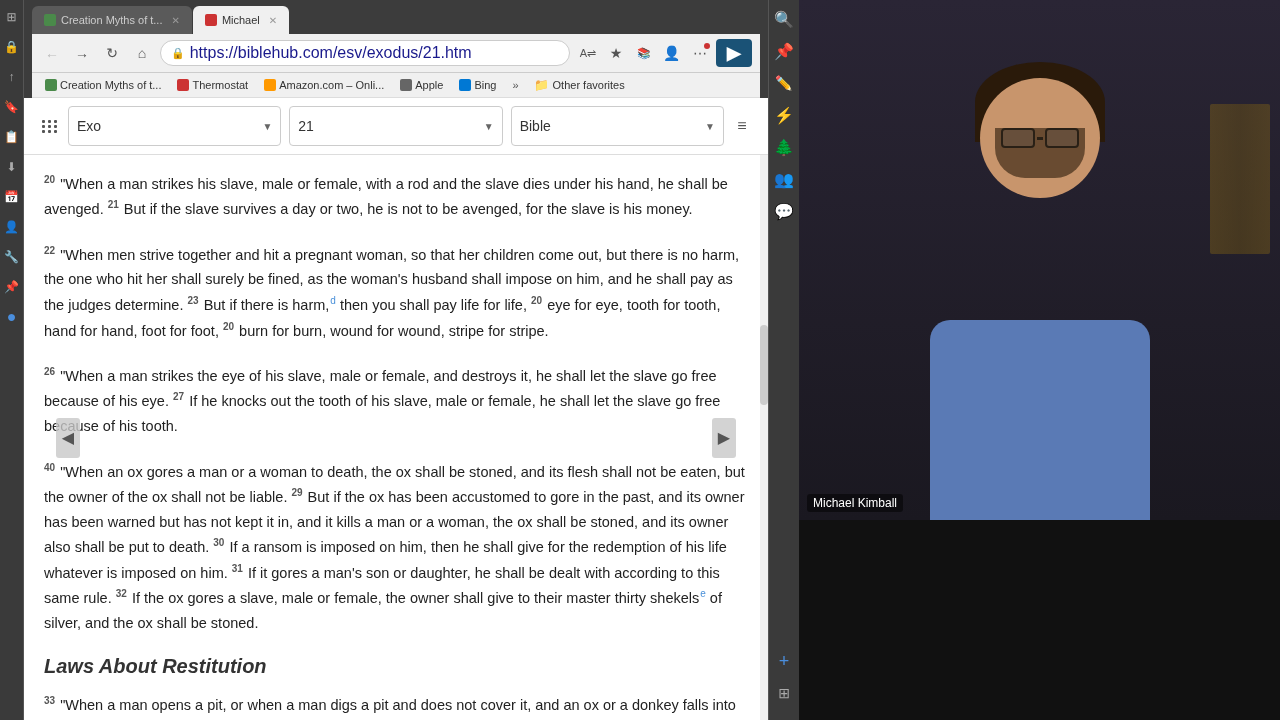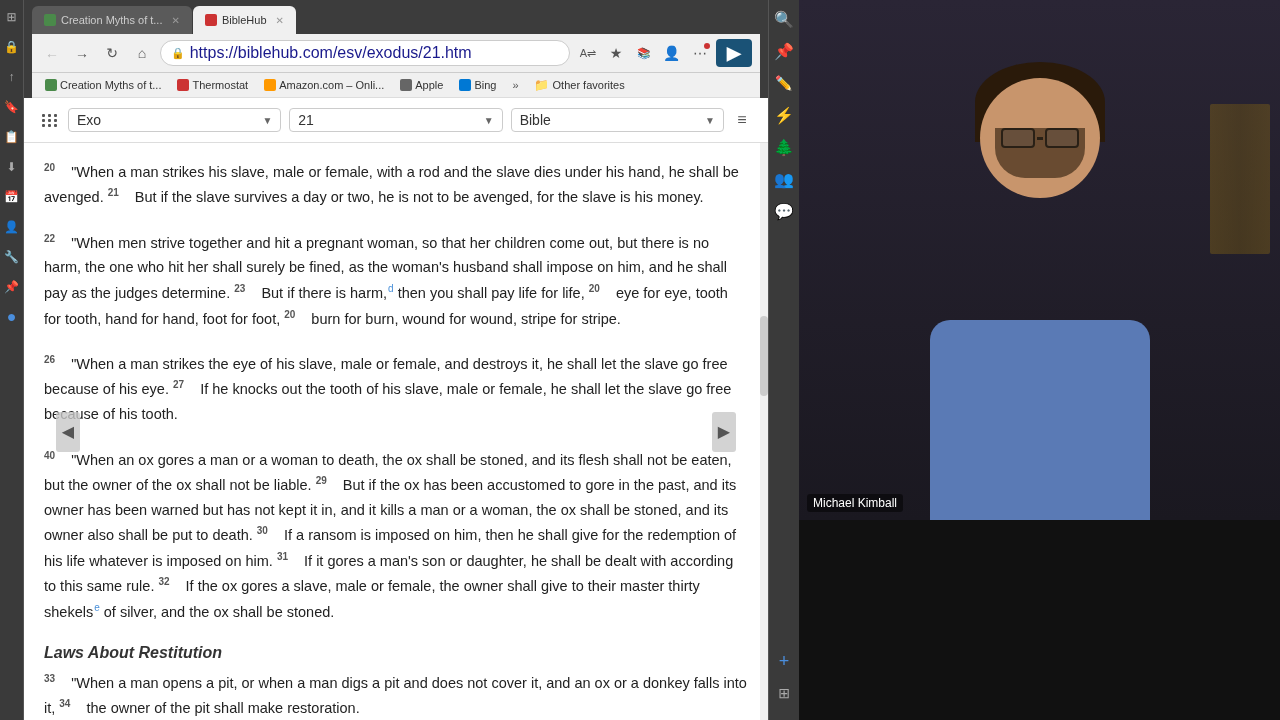--- a/index.html
+++ b/index.html
@@ -193,21 +193,21 @@
       display: flex;
       align-items: center;
       justify-content: center;
       cursor: pointer;
       color: #555;
       font-size: 14px;
     }
 
     .bible-selector {
       flex: 1;
-      height: 24px;
+      height: 40px;
       border: 1px solid #ccc;
       border-radius: 4px;
       padding: 0 8px;
       font-size: 14px;
       display: flex;
       align-items: center;
       justify-content: space-between;
       cursor: pointer;
       background: #fff;
       margin: 0 4px;
@@ -245,35 +245,35 @@
       font-size: 14.5px;
       color: #222;
       text-align: left;
     }
 
     .verse-num {
       font-size: 10px;
       vertical-align: super;
       font-weight: bold;
       color: #555;
-      margin-right: 12px;
+      margin-right: 1px;
     }
 
     .verse-footnote {
       font-size: 10px;
       vertical-align: super;
       color: #4a90d9;
       margin-left: 1px;
     }
 
     .section-heading {
       font-weight: bold;
       font-style: italic;
-      font-size: 16px;
-      margin: 12px 0 8px 0;
+      font-size: 20px;
+      margin: 12px 0 14px 0;
       color: #333;
     }
 
     
     .right-sidebar {
       width: 30px;
       background: #3a3a3a;
       display: flex;
       flex-direction: column;
       align-items: center;
@@ -475,21 +475,21 @@
   <div class="browser-header">
 
     <div class="tab-bar">
       <div class="tab">
         <div class="tab-favicon" style="background:#4a8a4a;"></div>
         <span>Creation Myths of t...</span>
         <span class="tab-close">✕</span>
       </div>
       <div class="tab active">
         <div class="tab-favicon" style="background:#cc3333;"></div>
-        <span>BibleHub</span>
+        <span>Michael</span>
         <span class="tab-close">✕</span>
       </div>
     </div>
 
     <div class="nav-bar">
       <button class="nav-btn disabled">←</button>
       <button class="nav-btn">→</button>
       <button class="nav-btn">↻</button>
       <button class="nav-btn">⌂</button>
 

